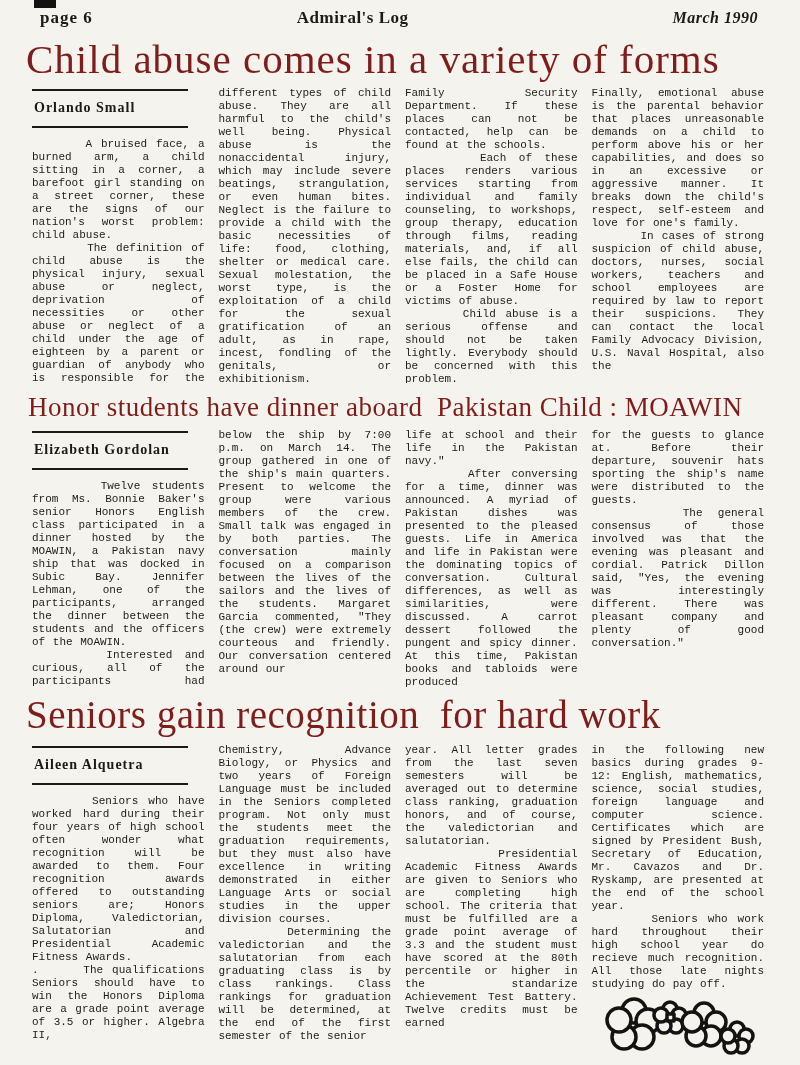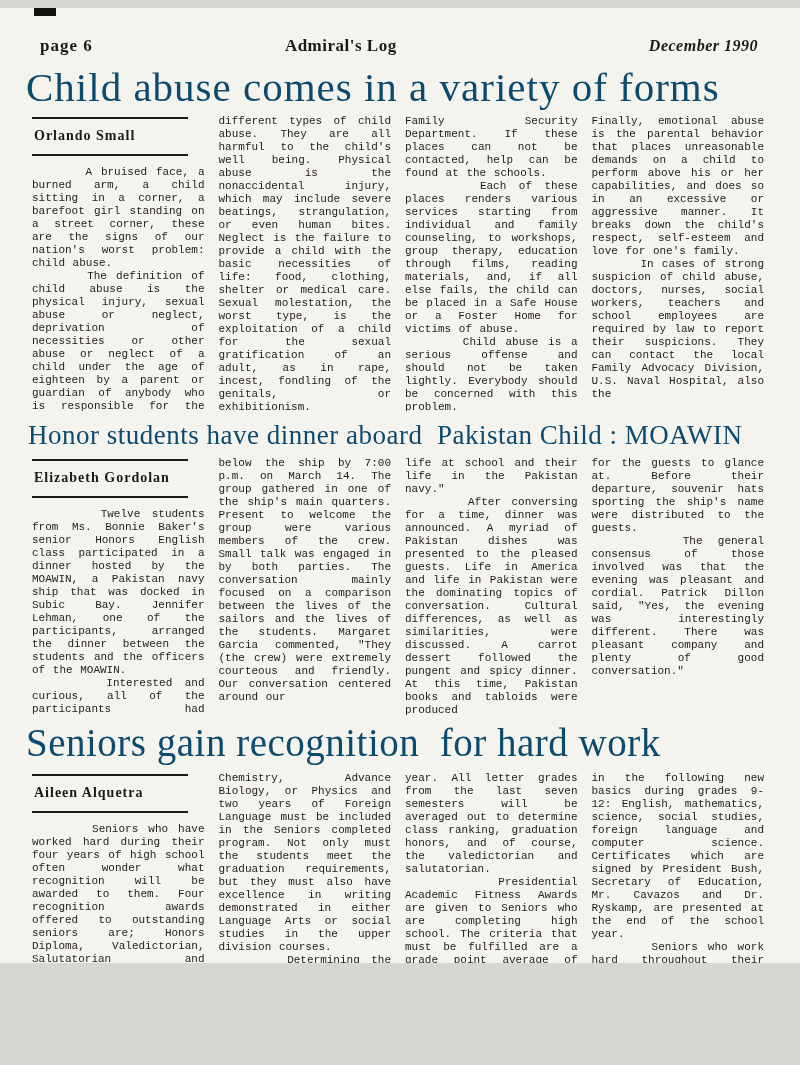--- a/index.html
+++ b/index.html
@@ -1,24 +1,24 @@
 <!DOCTYPE html>
 <html><head>
 <meta charset="utf-8">
 <style>
   html, body { margin: 0; padding: 0; background: #d8d6d2; }
   .page {
     position: relative;
     width: 800px;
-    height: 955px;
-    margin: 8px auto;
+    height: 1065px;
+    margin: 0 auto;
     background: #f5f3ee;
     color: #1b1a17;
     box-sizing: border-box;
-    padding: 20px 36px 0 32px;
+    padding: 0 36px 0 32px;
     overflow: hidden;
     font-family: "Liberation Serif", serif;
   }
   .scan-mark {
     position: absolute;
     top: 0; left: 34px;
     width: 22px; height: 8px;
     background: #141311;
   }
   .masthead-row {
@@ -40,21 +40,21 @@
   }
   .date {
     font-weight: 700;
     font-style: italic;
     font-size: 16px;
     letter-spacing: 0.5px;
   }
   .headline {
     font-family: "Liberation Serif", serif;
     font-weight: 400;
-    color: #0c4a6e;
+    color: #7f1d1d;
     white-space: pre;
     margin: 0;
     line-height: 1.05;
   }
   .headline-1 { font-size: 41px; letter-spacing: 1px; margin: 10px 0 6px -6px; }
   .headline-2 { font-size: 27px; letter-spacing: 0.5px; margin: 10px 0 8px -4px; }
   .headline-3 { font-size: 39px; letter-spacing: 0.5px; margin: 8px 0 8px -6px; }
   .cols {
     display: grid;
     grid-template-columns: repeat(4, 1fr);
@@ -90,21 +90,21 @@
 </head>
 <body>
 
 <div class="page" style="background: rgb(245, 243, 238); color: rgb(27, 26, 23);">
 
   <div class="scan-mark"></div>
 
   <header class="masthead-row">
     <span class="page-num">page 6</span>
     <span class="masthead">Admiral's Log</span>
-    <span class="date">December 1990</span>
+    <span class="date">March 1990</span>
   </header>
 
   <section class="article">
     <h1 class="headline headline-1">Child abuse comes in a variety of forms</h1>
     <div class="cols cols-1">
       <div class="col">
         <div class="byline-block">
           <div class="byline-rule"></div>
           <div class="byline">Orlando Small</div>
           <div class="byline-rule"></div>

